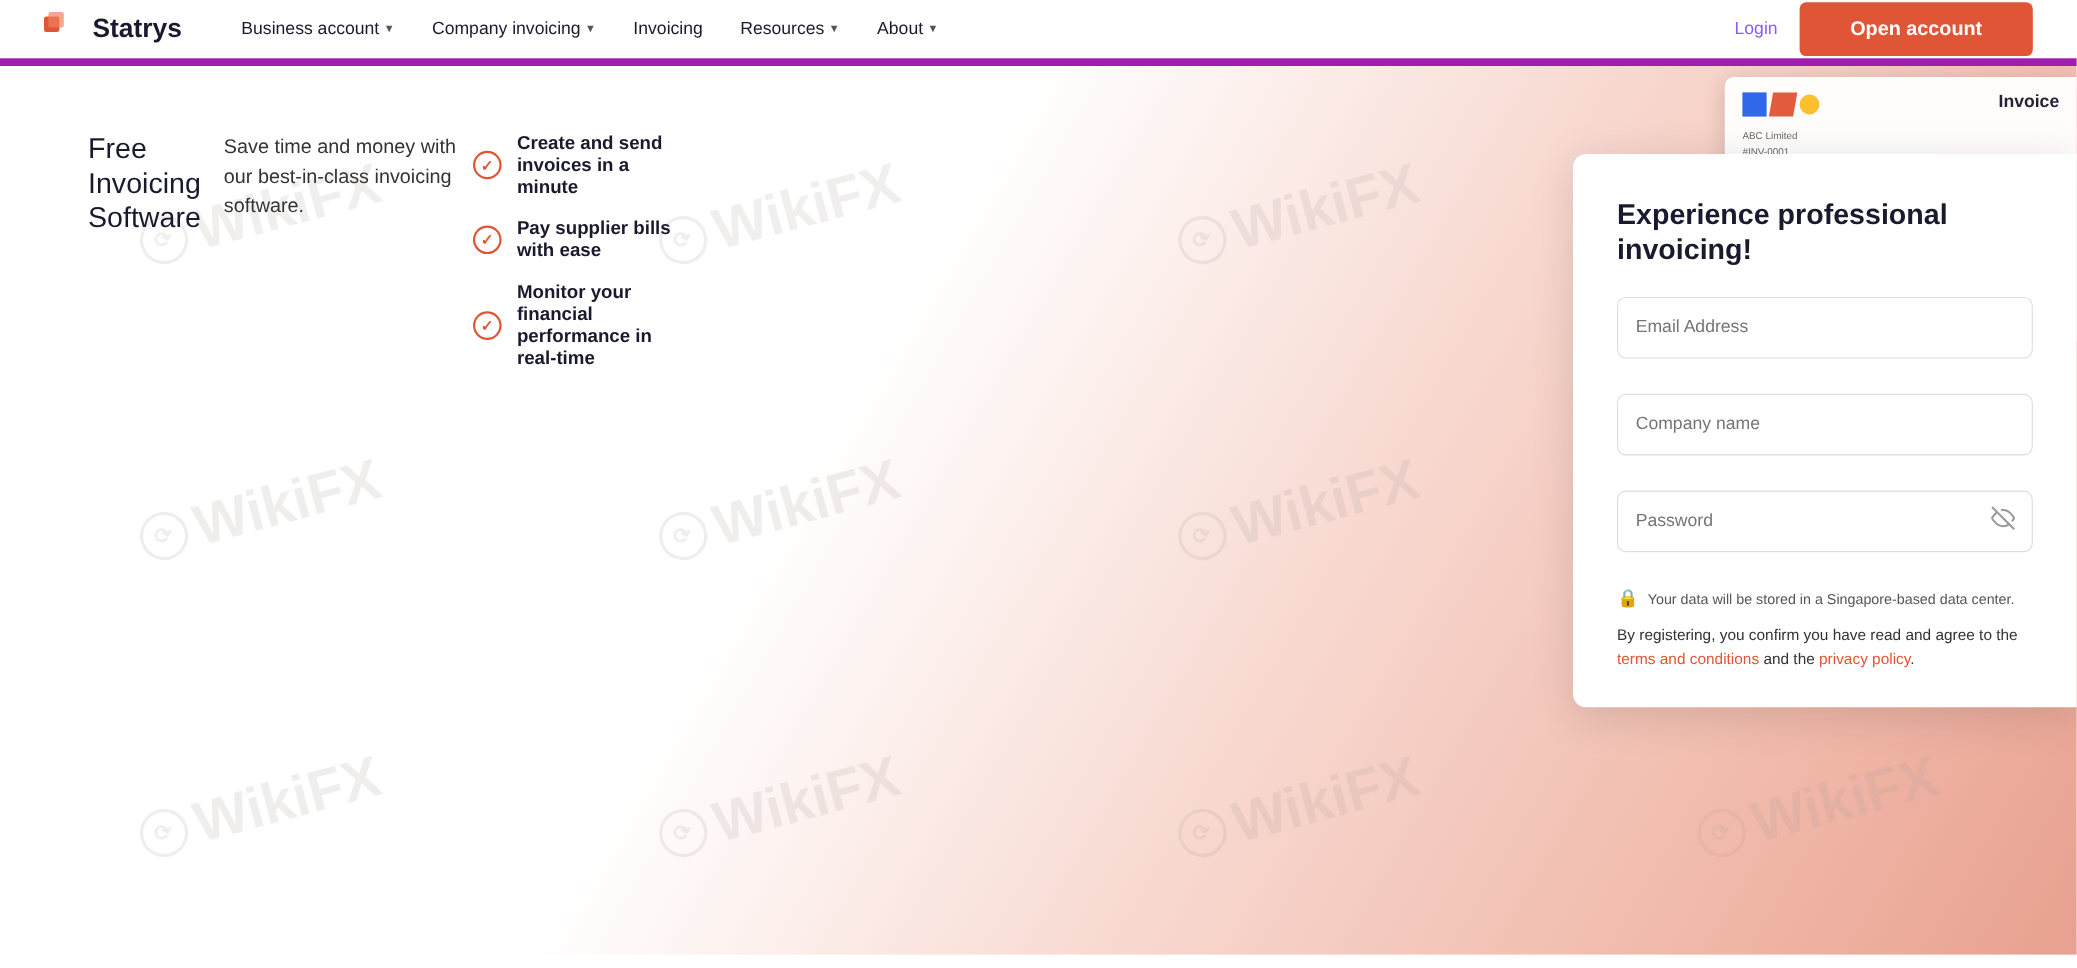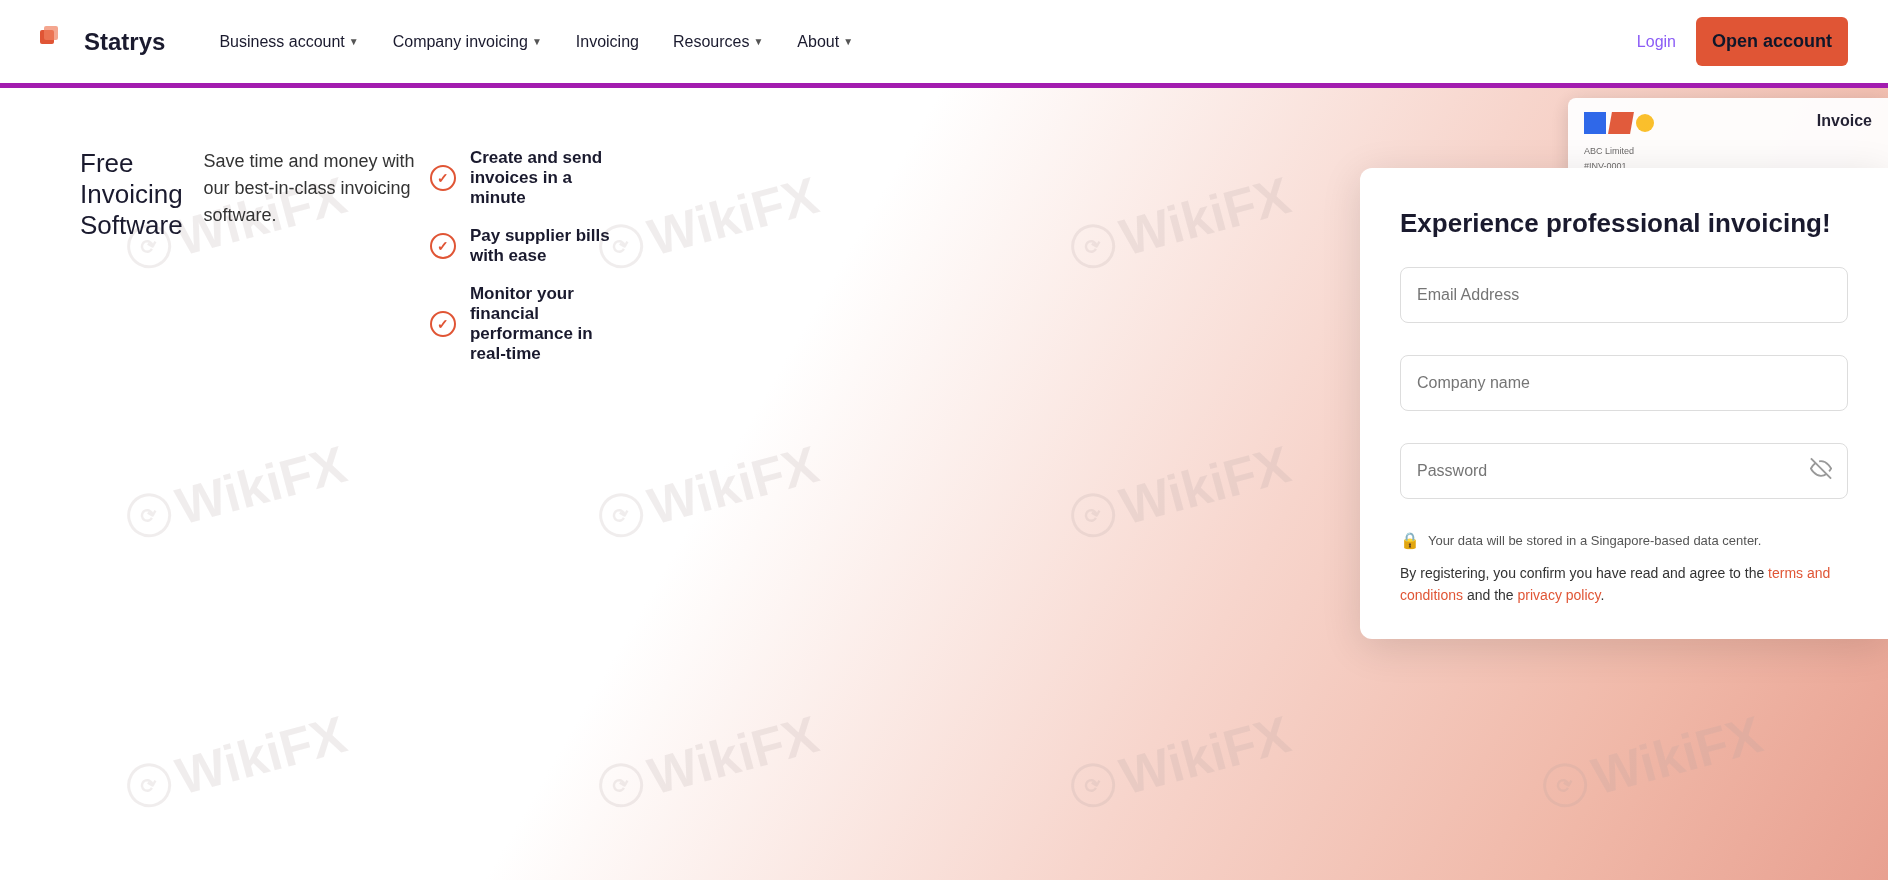--- a/index.html
+++ b/index.html
@@ -1,38 +1,38 @@
 <!DOCTYPE html>
 <html><head>
   <meta charset="utf-8">
   <style>
     * { margin: 0; padding: 0; box-sizing: border-box; }
     body { font-family: -apple-system, BlinkMacSystemFont, 'Segoe UI', sans-serif; overflow: hidden; width: 1888px; height: 880px; background: #fff; }
 
     
     .navbar {
-      display: flex; align-items: center; height: 88px;
+      display: flex; align-items: center; height: 60px;
       padding: 0 40px; background: #fff;
-      border-bottom: 5px solid #a21caf; position: relative; z-index: 10;
+      border-bottom: 7px solid #a21caf; position: relative; z-index: 10;
     }
     .logo-wrap { display: flex; align-items: center; gap: 8px; margin-right: 40px; }
     .logo-icon { width: 36px; height: 36px; }
     .logo-text { font-size: 24px; font-weight: 700; color: #1a1a2e; }
     .nav-links { display: flex; align-items: flex-end; gap: 6px; flex: 1; }
     .nav-item {
       display: flex; align-items: center; gap: 4px;
       padding: 8px 14px; font-size: 16px; font-weight: 500;
       color: #1a1a2e; cursor: pointer; white-space: nowrap;
     }
     .nav-chevron { font-size: 10px; color: #555; }
     .nav-right { display: flex; align-items: center; gap: 20px; }
     .login-btn { font-size: 16px; font-weight: 500; color: #8b5cf6; cursor: pointer; }
     .open-btn {
-      background: #e05535; color: #0f172a; border: none;
-      padding: 14px 16px; border-radius: 6px;
+      background: #e05535; color: #ffffff; border: none;
+      padding: 14px 46px; border-radius: 6px;
       font-size: 18px; font-weight: 600; cursor: pointer;
       white-space: nowrap;
     }
 
     
     .hero {
       display: flex; height: calc(880px - 72px); position: relative; overflow: hidden;
     }
 
     
@@ -117,21 +117,21 @@
     .invoice-amounts { padding: 0 16px; }
     .invoice-amount-row {
       display: flex; justify-content: space-between;
       font-size: 9px; color: #555; padding: 2px 0;
     }
     .invoice-amount-row.total { font-weight: 700; color: #1a1a2e; border-top: 1px solid #eee; margin-top: 4px; padding-top: 4px; }
 
     
     .form-card {
       position: absolute; top: 80px; right: 0;
-      width: 528px;
+      width: 458px;
       background: #fff; border-radius: 12px 0 0 12px;
       box-shadow: 0 8px 40px rgba(0,0,0,0.12);
       padding: 40px 40px 32px;
     }
     .form-title { font-size: 26px; font-weight: 700; color: #1a1a2e; margin-bottom: 28px; }
     .form-group { margin-bottom: 32px; }
     .form-input {
       width: 100%; padding: 18px 16px; font-size: 16px;
       border: 1.5px solid #ddd; border-radius: 8px;
       color: #aaa; outline: none; background: #fff;

